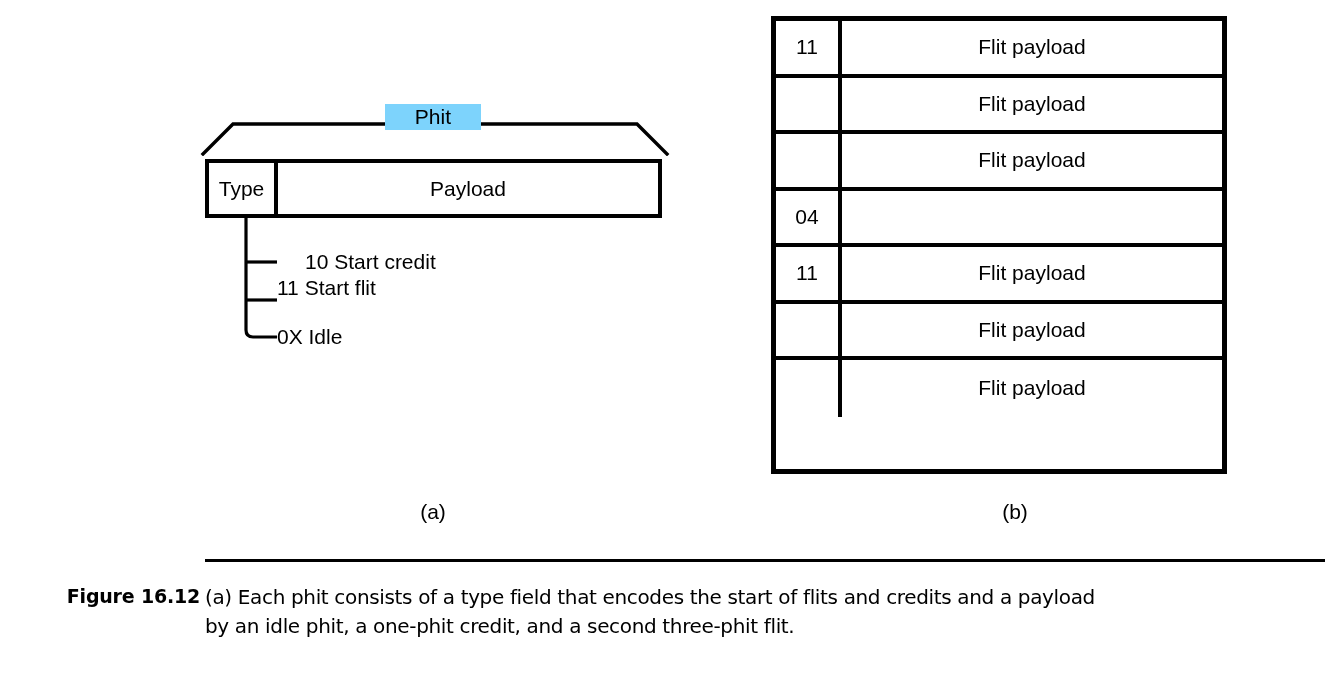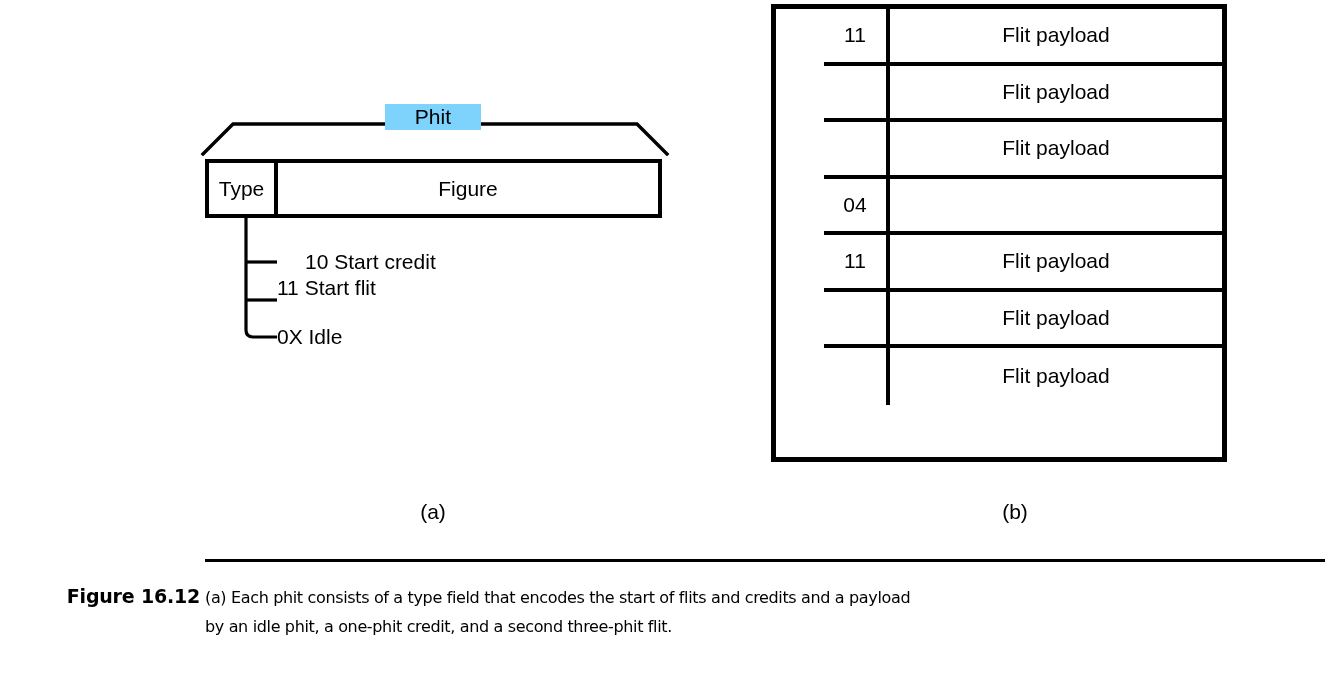--- a/index.html
+++ b/index.html
@@ -91,27 +91,26 @@
     white-space: nowrap;
   }
   #tree-label-0 { top: 250px; margin-left: 28px; }
   #tree-label-1 { top: 276px; }
   #tree-label-2 { top: 325px; }
 
   
   #panel-b {
     position: absolute;
     left: 771px;
-    top: 4px;
+    top: 16px;
     width: 456px;
     height: 458px;
     border: 5px solid #000000;
     box-sizing: border-box;
     background: #ffffff;
-    padding-left: 48px;
   }
   .phit-row {
     display: flex;
     flex-direction: row;
     height: 56.5px;
     box-sizing: border-box;
     border-bottom: 4px solid #000000;
   }
   .phit-row:last-child {
     border-bottom: none;
@@ -163,21 +162,21 @@
     font-size: 19px;
     line-height: 26px;
     letter-spacing: -0.2px;
   }
   #caption-body {
     position: absolute;
     left: 205px;
     top: 583px;
     width: 1121px;
     font-family: "DejaVu Sans", sans-serif;
-    font-size: 16px;
+    font-size: 20px;
     line-height: 29px;
     text-align: justify;
     letter-spacing: -0.35px;
   }
   #caption-body .last-line {
     text-align: left;
   }
 </style>
 </head>
 <body>
@@ -186,21 +185,21 @@
 
   <svg id="phit-bracket-svg" viewBox="0 0 480 52" xmlns="http://www.w3.org/2000/svg">
     <path d="M 8 50 L 38 20 L 196 20" fill="none" stroke="#000000" stroke-width="3.4" stroke-linecap="square"></path>
     <path d="M 284 20 L 442 20 L 472 50" fill="none" stroke="#000000" stroke-width="3.4" stroke-linecap="square"></path>
   </svg>
 
   <div id="phit-label">Phit</div>
 
   <div id="phit-box">
     <div class="cell cell-type">Type</div>
-    <div class="cell cell-payload">Figure</div>
+    <div class="cell cell-payload">Payload</div>
   </div>
 
   <svg id="type-tree-svg" viewBox="0 0 60 132" xmlns="http://www.w3.org/2000/svg">
     <path d="M 16 0 L 16 116 Q 16 123 23 123 L 47 123" fill="none" stroke="#000000" stroke-width="3.2" stroke-linecap="butt"></path>
     <path d="M 16 48 L 47 48" fill="none" stroke="#000000" stroke-width="3.2"></path>
     <path d="M 16 86 L 47 86" fill="none" stroke="#000000" stroke-width="3.2"></path>
   </svg>
 
   <div class="tree-label" id="tree-label-0">10 Start credit</div>
   <div class="tree-label" id="tree-label-1">11 Start flit</div>

